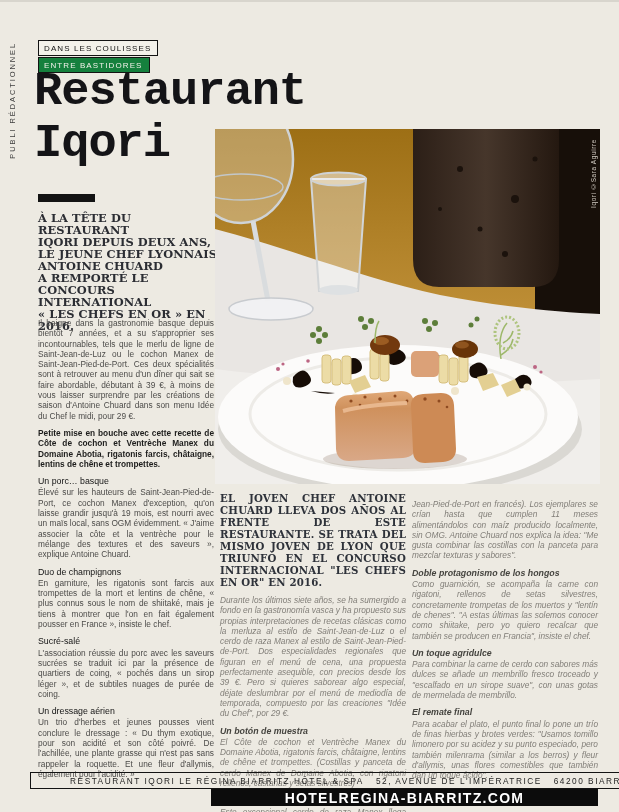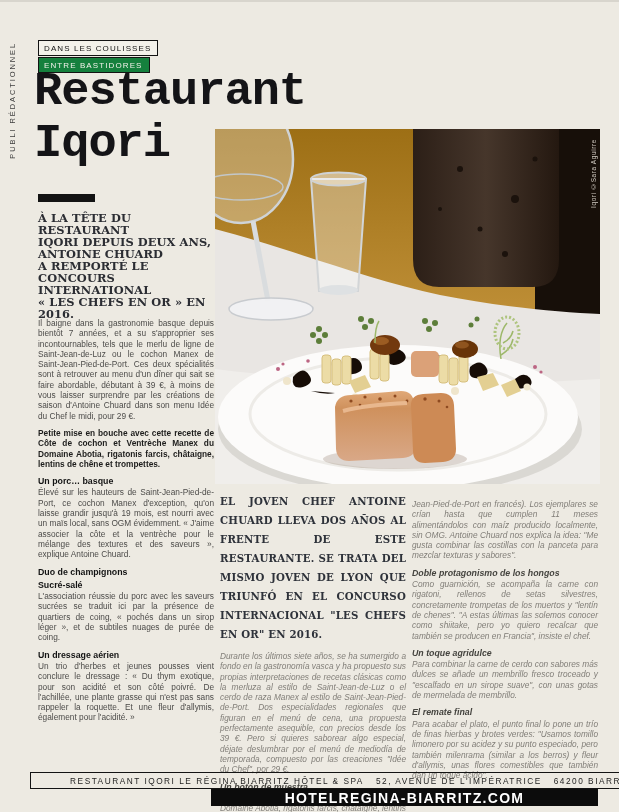--- a/index.html
+++ b/index.html
@@ -34,24 +34,24 @@
     font-family:"DejaVu Serif",serif;font-weight:700;
     font-size:11.4px;line-height:12px;letter-spacing:0.1px;color:#2b2d33;
   }
   
   .col{position:absolute;font-size:8.3px;line-height:10.3px;text-align:justify;}
   .col-fr{left:38px;top:316px;width:176px;color:#4c4b49;}
   .col-es1{left:220px;top:490px;width:186px;}
   .col-es2{left:412px;top:497px;width:186px;}
   .col p{margin:0 0 7px 0;}
   .fr-lead{font-weight:700;color:#1d1d1c;}
-  .fr-h{font-weight:700;color:#141414;font-size:8.8px;margin:3px 0 1px 0;text-align:left;}
+  .fr-h{font-weight:400;color:#141414;font-size:8.8px;margin:3px 0 1px 0;text-align:left;}
   .es-head{
     font-family:"DejaVu Serif",serif;font-weight:700;
-    font-size:10.2px;line-height:19px;letter-spacing:0.2px;color:#2e323a;
+    font-size:10.2px;line-height:12px;letter-spacing:0.2px;color:#2e323a;
     text-align:justify;margin:0 0 7px 0;
   }
   .es-body{font-style:italic;color:#817e78;}
   .es-h{font-style:italic;font-weight:700;color:#45443f;font-size:8.8px;margin:3px 0 1px 0;text-align:left;}
   
   .photo{position:absolute;left:215px;top:127px;width:385px;height:355px;overflow:hidden;}
   .photo svg{display:block;}
   .credit{
     position:absolute;right:3px;top:10px;
     writing-mode:vertical-rl;transform:rotate(180deg);
@@ -87,20 +87,21 @@
 
   <div class="title">
     <div>Restaurant</div>
     <div>Iqori</div>
   </div>
   <div class="title-bar"></div>
 
   <div class="intro">
     <div>À LA TÊTE DU RESTAURANT</div>
     <div>IQORI DEPUIS DEUX ANS,</div>
+    <div>LE JEUNE CHEF LYONNAIS</div>
     <div>ANTOINE CHUARD</div>
     <div>A REMPORTÉ LE CONCOURS</div>
     <div>INTERNATIONAL</div>
     <div>« LES CHEFS EN OR » EN 2016.</div>
   </div>
 
   <div class="photo">
     <svg width="385" height="355" viewBox="0 0 385 355" preserveAspectRatio="none">
       <defs>
         <linearGradient id="amber" x1="0" y1="0" x2="0" y2="1">
@@ -238,20 +239,21 @@
     </svg>
     <div class="credit">Iqori ©Sara Aguirre</div>
   </div>
 
   <div class="col col-fr">
     <p>Il baigne dans la gastronomie basque depuis bientôt 7 années, et a su s'approprier ses incontournables, tels que le merlu de ligne de Saint-Jean-de-Luz ou le cochon Manex de Saint-Jean-Pied-de-Port. Ces deux spécialités sont à retrouver au menu d'un dîner qui sait se faire abordable, débutant à 39 €, à moins de vous laisser surprendre par les créations de saison d'Antoine Chuard dans son menu Idée du Chef le midi, pour 29 €.</p>
     <p class="fr-lead">Petite mise en bouche avec cette recette de Côte de cochon et Ventrèche Manex du Domaine Abotia, rigatonis farcis, châtaigne, lentins de chêne et trompettes.</p>
     <div class="fr-h">Un porc… basque</div>
     <p>Élevé sur les hauteurs de Saint-Jean-Pied-de-Port, ce cochon Manex d'exception, qu'on laisse grandir jusqu'à 19 mois, est nourri avec un maïs local, sans OGM évidemment. « J'aime associer la côte et la ventrèche pour le mélange des textures et des saveurs », explique Antoine Chuard.</p>
     <div class="fr-h">Duo de champignons</div>
+    <p>En garniture, les rigatonis sont farcis aux trompettes de la mort et lentins de chêne, « plus connus sous le nom de shiitaké, mais je tiens à montrer que l'on en fait également pousser en France », insiste le chef.</p>
     <div class="fr-h">Sucré-salé</div>
     <p>L'association réussie du porc avec les saveurs sucrées se traduit ici par la présence de quartiers de coing, « pochés dans un sirop léger », et de subtiles nuages de purée de coing.</p>
     <div class="fr-h">Un dressage aérien</div>
     <p>Un trio d'herbes et jeunes pousses vient conclure le dressage : « Du thym exotique, pour son acidité et son côté poivré. De l'achillée, une plante grasse qui n'est pas sans rappeler la roquette. Et une fleur d'allymis, également pour l'acidité. »</p>
   </div>
 
   <div class="col col-es1">
     <div class="es-head">EL JOVEN CHEF ANTOINE CHUARD LLEVA DOS AÑOS AL FRENTE DE ESTE RESTAURANTE. SE TRATA DEL MISMO JOVEN DE LYON QUE TRIUNFÓ EN EL CONCURSO INTERNACIONAL "LES CHEFS EN OR" EN 2016.</div>
     <p class="es-body">Durante los últimos siete años, se ha sumergido a fondo en la gastronomía vasca y ha propuesto sus propias interpretaciones de recetas clásicas como la merluza al estilo de Saint-Jean-de-Luz o el cerdo de raza Manex al estilo de Saint-Jean-Pied-de-Port. Dos especialidades regionales que figuran en el menú de cena, una propuesta perfectamente asequible, con precios desde los 39 €. Pero si quieres saborear algo especial, déjate deslumbrar por el menú de mediodía de temporada, compuesto por las creaciones "Idée du Chef", por 29 €.</p>
     <div class="es-h">Un botón de muestra</div>

